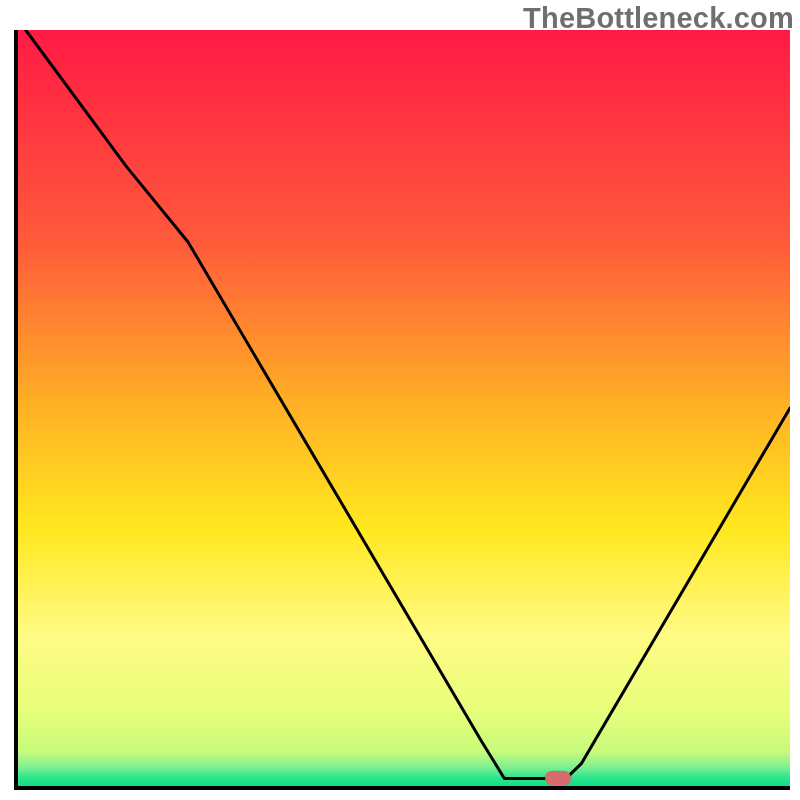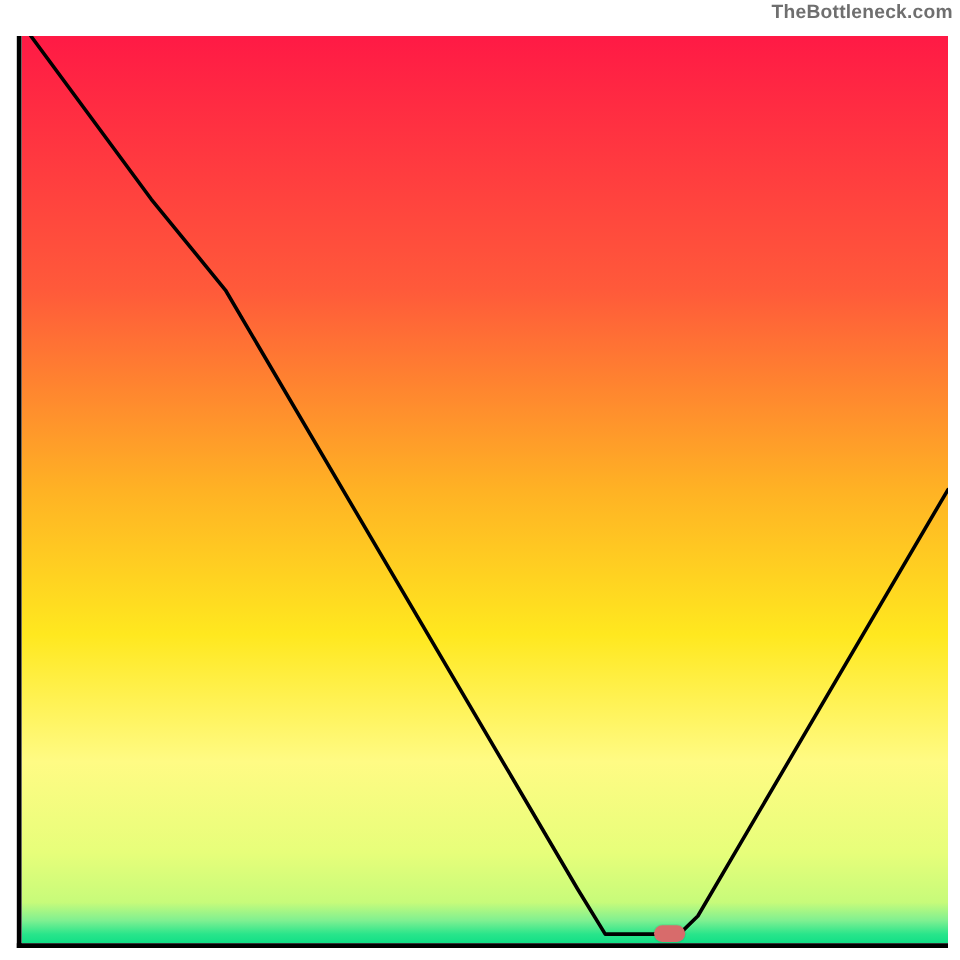--- a/index.html
+++ b/index.html
@@ -15,21 +15,21 @@
     position: relative;
     width: 800px;
     height: 800px;
   }
   .watermark {
     position: absolute;
     top: 2px;
     right: 6px;
     font-weight: 600;
     color: #6f6f6f;
-    font-size: 16px;
+    font-size: 29px;
     letter-spacing: 0.2px;
   }
   .plot {
     position: absolute;
     left: 14px;
     top: 30px;
     width: 776px;
     height: 760px;
     border-left: 4px solid #000;
     border-bottom: 4px solid #000;

